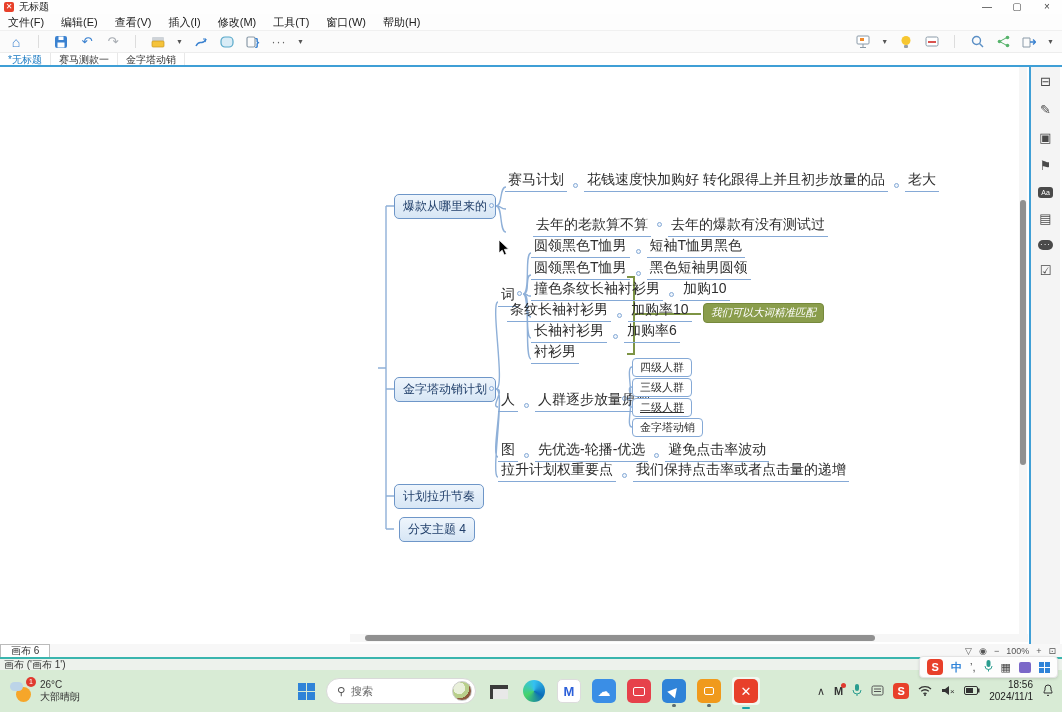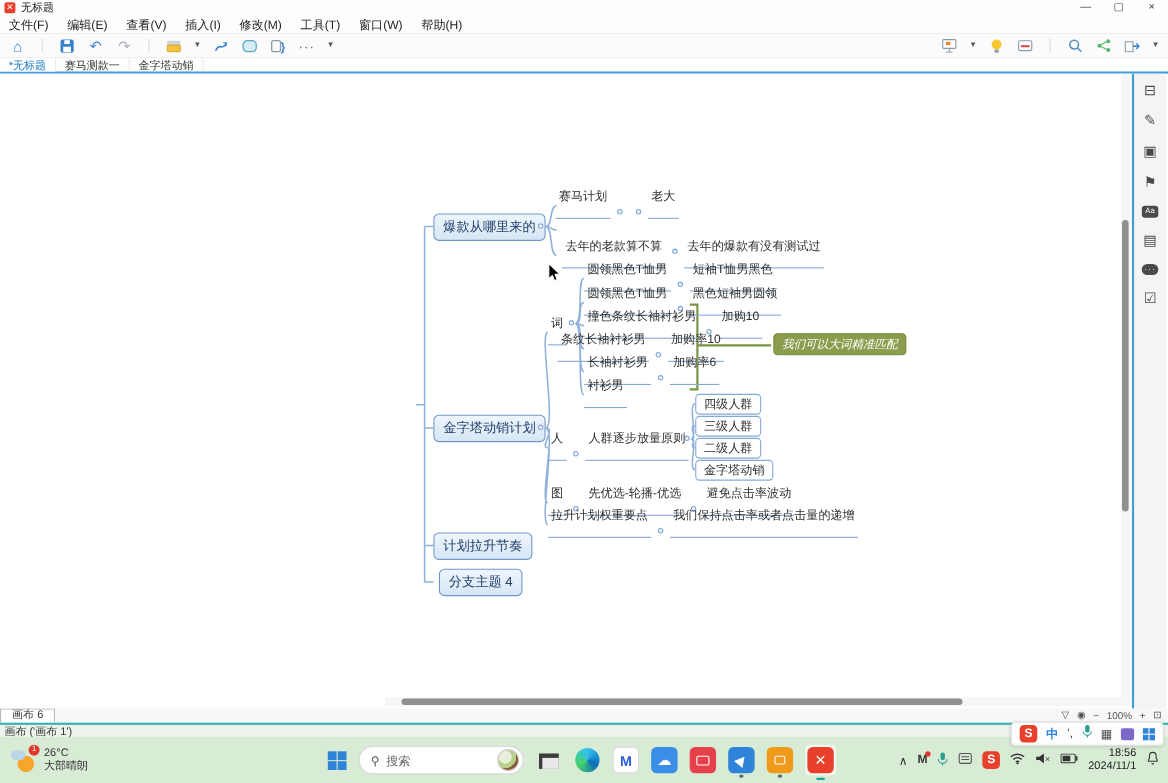--- a/index.html
+++ b/index.html
@@ -35,21 +35,21 @@
   .canvas { position:relative; width:1031px; height:577px; background:#fff; border-right:2px solid #3f9fd6; overflow:hidden; }
   .rightbar { width:29px; background:#f4f4f4; display:flex; flex-direction:column; align-items:center; padding-top:8px; gap:14px; }
   .rbi { color:#4a4a4a; font-size:13px; line-height:14px; width:16px; text-align:center; }
   .rbi-dark { background:#4a4a4a; color:#fff; border-radius:3px; font-size:7px; line-height:11px; width:15px; height:11px; }
   .rbi-bubble { background:#4a4a4a; color:#fff; border-radius:6px; font-size:8px; line-height:9px; width:15px; height:10px; letter-spacing:1px; text-align:center; }
 
   
   .node-box { position:absolute; border:1.5px solid #6e96c8; border-radius:5px; background:linear-gradient(#eef5fc,#d7e6f5); color:#22406b; font-size:12px; padding:3px 8px; white-space:nowrap; }
   .root-box { position:absolute; border:2px solid #5d88c0; border-radius:7px; background:linear-gradient(#ecf3fb,#cfe0f2); color:#1e3a5f; font-size:16px; font-weight:bold; padding:6px 15px; letter-spacing:1px; white-space:nowrap; box-shadow:1px 2px 3px rgba(90,130,180,.25); }
   .row { position:absolute; display:flex; align-items:flex-end; white-space:nowrap; }
-  .ul-topic { font-size:11px; color:#2e2e2e; border-bottom:1.5px solid #85a9d6; padding:0 3px 12px; }
+  .ul-topic { font-size:14px; color:#2e2e2e; border-bottom:1.5px solid #85a9d6; padding:0 3px 2px; }
   .dot { width:5px; height:5px; border:1px solid #85a9d6; border-radius:50%; background:#eef4fb; margin:0 6px 4px; flex:0 0 auto; }
   .dot-abs { position:absolute; width:5px; height:5px; border:1px solid #85a9d6; border-radius:50%; background:#eef4fb; }
   .pg-box { position:absolute; border:1.2px solid #85a9d6; border-radius:4px; background:#fff; font-size:11px; color:#2e2e2e; padding:1px 7px; white-space:nowrap; }
   .summary-box { position:absolute; background:#8a9d4c; border:1px solid #76893c; border-radius:4px; color:#fff; font-size:10.5px; font-style:italic; padding:2px 7px; white-space:nowrap; }
   .connectors { position:absolute; left:0; top:0; }
   .hscroll-track { position:absolute; left:350px; bottom:2px; width:678px; height:8px; background:#f6f6f6; }
   .hscroll-thumb { position:absolute; left:15px; top:1px; width:510px; height:6px; background:#909090; border-radius:3px; }
   .vscroll-track { position:absolute; right:2px; top:0; width:8px; height:575px; background:#f6f6f6; }
   .vscroll-thumb { position:absolute; left:1px; top:133px; width:6px; height:265px; background:#909090; border-radius:3px; }
 
@@ -238,24 +238,25 @@
       <div class="node-box" style="left:399px;top:450px;">分支主题 4</div>
 
       <span class="dot-abs" style="left:489px;top:136px;"></span>
       <span class="dot-abs" style="left:489px;top:319px;"></span>
       <span class="dot-abs" style="left:517px;top:224px;"></span>
       <span class="dot-abs" style="left:622px;top:329px;"></span>
 
       <div class="row" style="left:505px;top:104px;">
         <span class="ul-topic">赛马计划</span>
           <span class="dot"></span>
+        <span class="ul-topic">花钱速度快加购好 转化跟得上并且初步放量的品</span>
           <span class="dot"></span>
         <span class="ul-topic">老大</span>
       </div>
-      <div class="row" style="left:511px;top:149px;align-items:center;">
+      <div class="row" style="left:533px;top:149px;align-items:center;">
         <span class="ul-topic">去年的老款算不算</span>
           <span class="dot"></span>
         <span class="ul-topic">去年的爆款有没有测试过</span>
       </div>
 
       <div class="row" style="left:498px;top:219px;">
         <span class="ul-topic">词</span>
       </div>
       <div class="row" style="left:531px;top:170px;">
         <span class="ul-topic">圆领黑色T恤男</span>
@@ -288,21 +289,21 @@
 
       <div class="summary-box" style="left:703px;top:236px;">我们可以大词精准匹配</div>
 
       <div class="row" style="left:498px;top:324px;">
         <span class="ul-topic">人</span>
           <span class="dot"></span>
         <span class="ul-topic">人群逐步放量原则</span>
       </div>
       <div class="pg-box" style="left:632px;top:291px;">四级人群</div>
       <div class="pg-box" style="left:632px;top:311px;">三级人群</div>
-      <div class="pg-box" style="left:632px;top:331px;">二级人群</div>
+      <div class="pg-box" style="left:632px;top:331px;text-decoration:underline;">二级人群</div>
       <div class="pg-box" style="left:632px;top:351px;">金字塔动销</div>
 
       <div class="row" style="left:498px;top:374px;">
         <span class="ul-topic">图</span>
           <span class="dot"></span>
         <span class="ul-topic">先优选-轮播-优选</span>
           <span class="dot"></span>
         <span class="ul-topic">避免点击率波动</span>
       </div>
 

